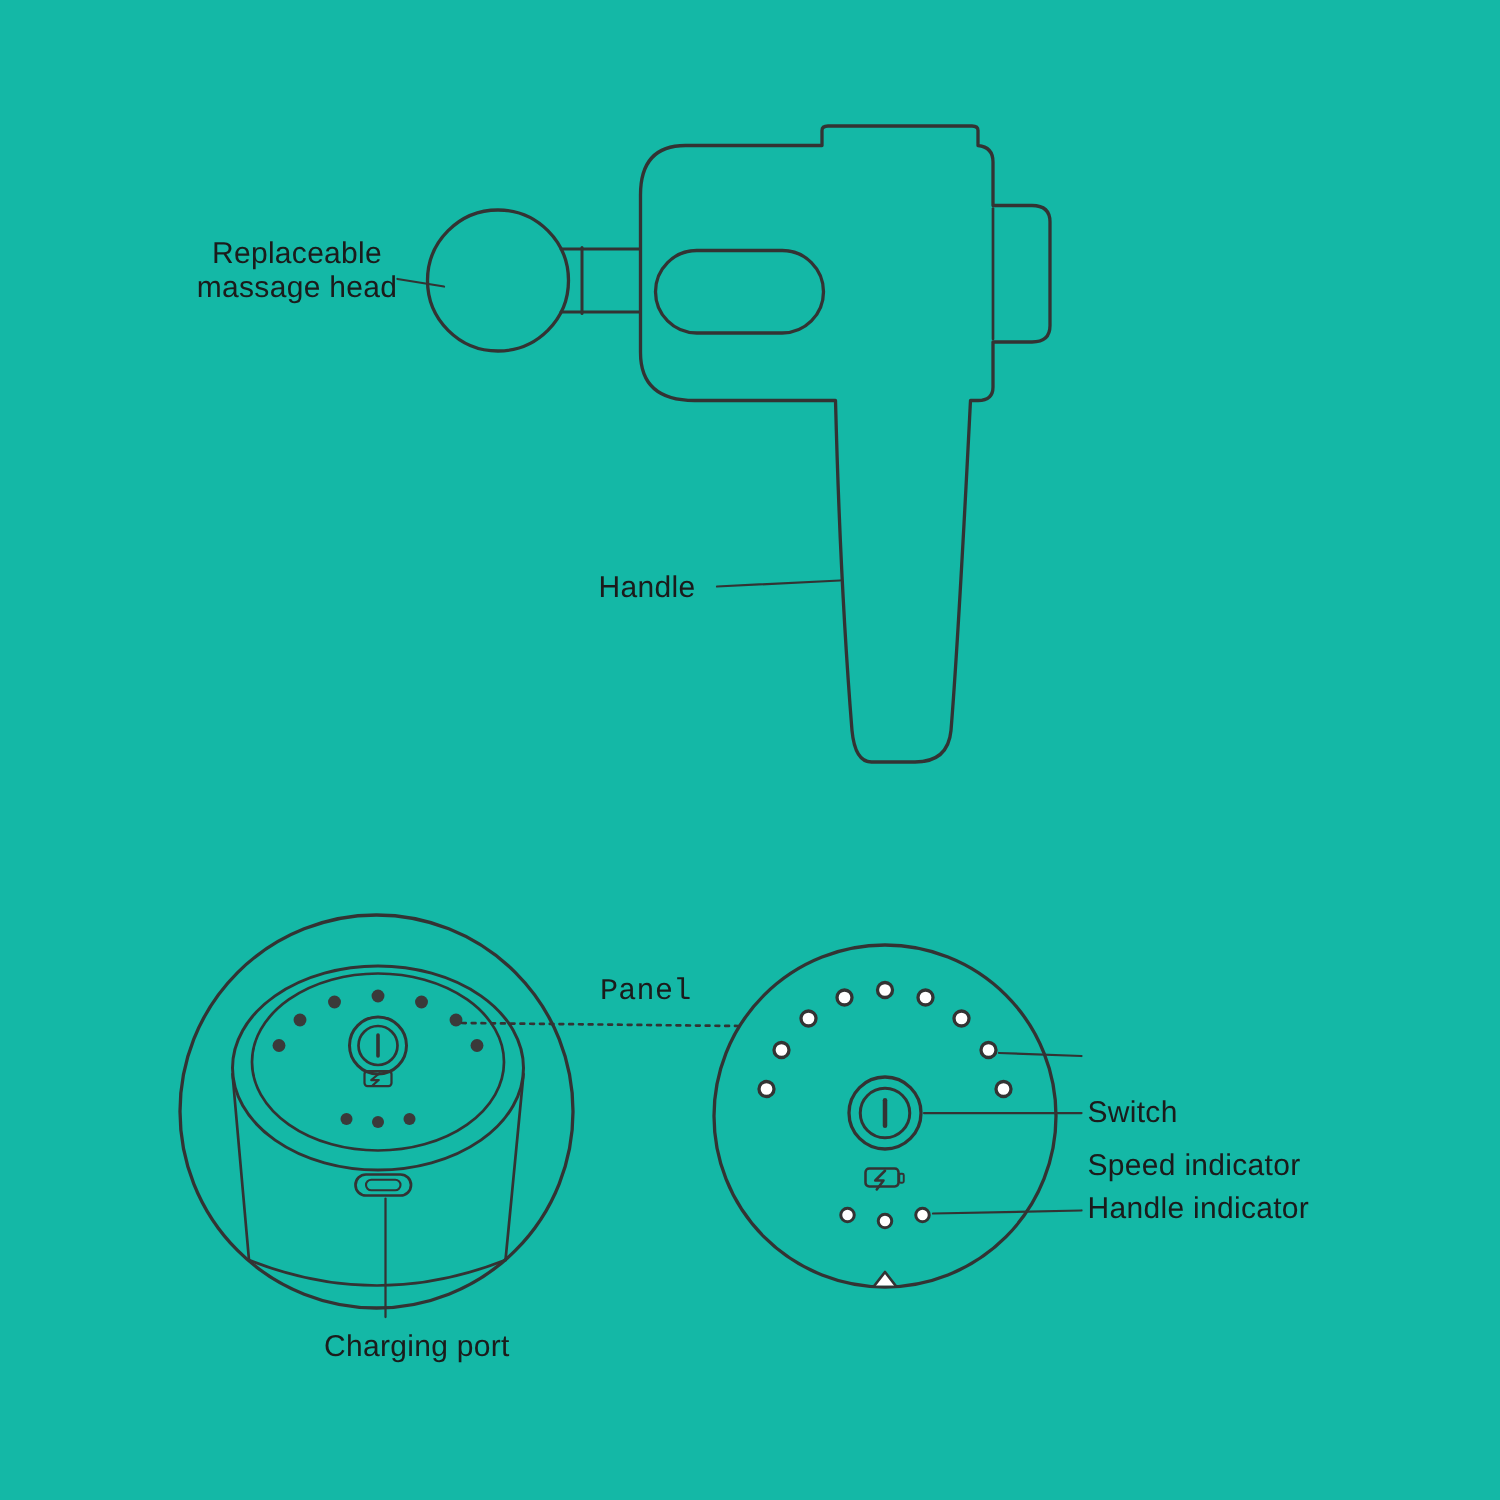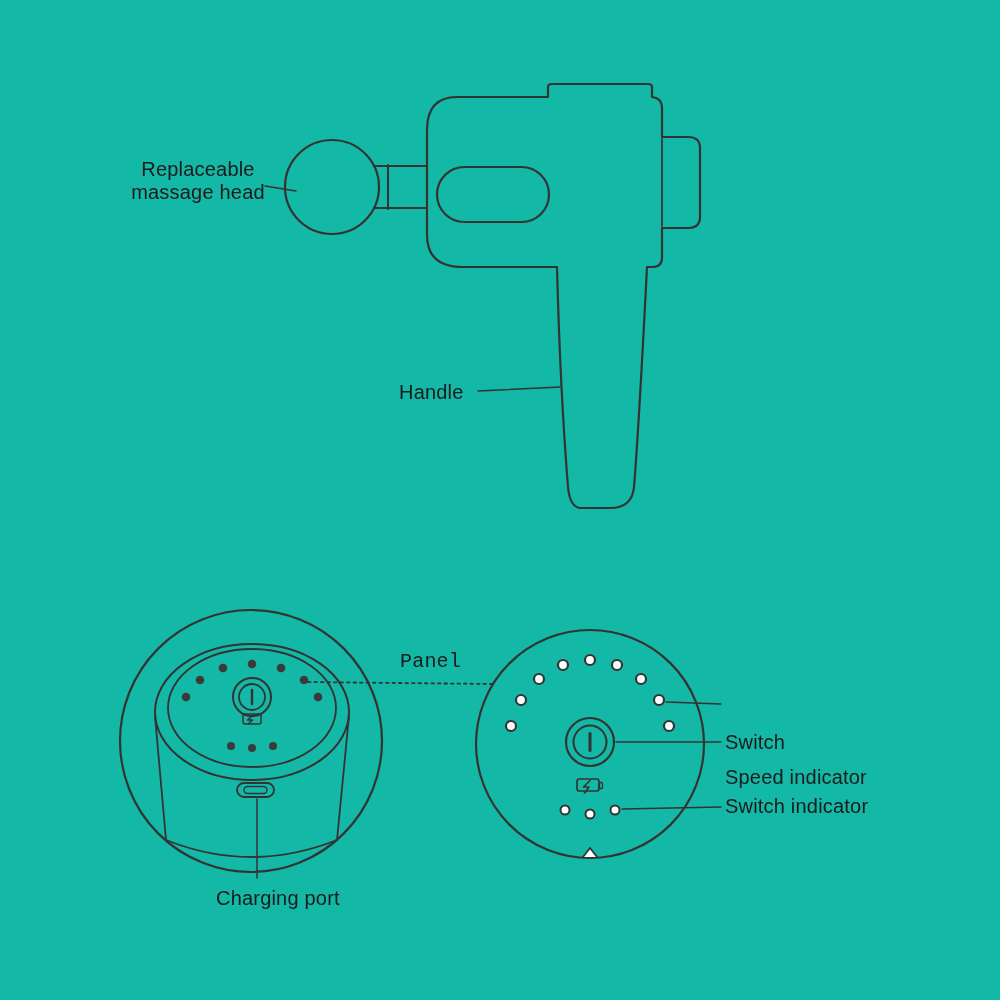--- a/index.html
+++ b/index.html
@@ -137,17 +137,17 @@
   </div>
 
   <div class="label" style="left:399px;top:381px;">Handle</div>
 
   <div class="label" style="left:400px;top:650px;font-family:Liberation Mono, monospace;">Panel</div>
 
   <div class="label" style="left:725px;top:728px;margin-top:38px;">Speed indicator</div>
 
   <div class="label" style="left:725px;top:731px;">Switch</div>
 
-  <div class="label" style="left:725px;top:795px;">Switch indicator</div>
+  <div class="label" style="left:725px;top:795px;">Handle indicator</div>
 
   <div class="label" style="left:196px;top:887px;margin-left:20px;">Charging port</div>
 
 </div>
 
 </body></html>

